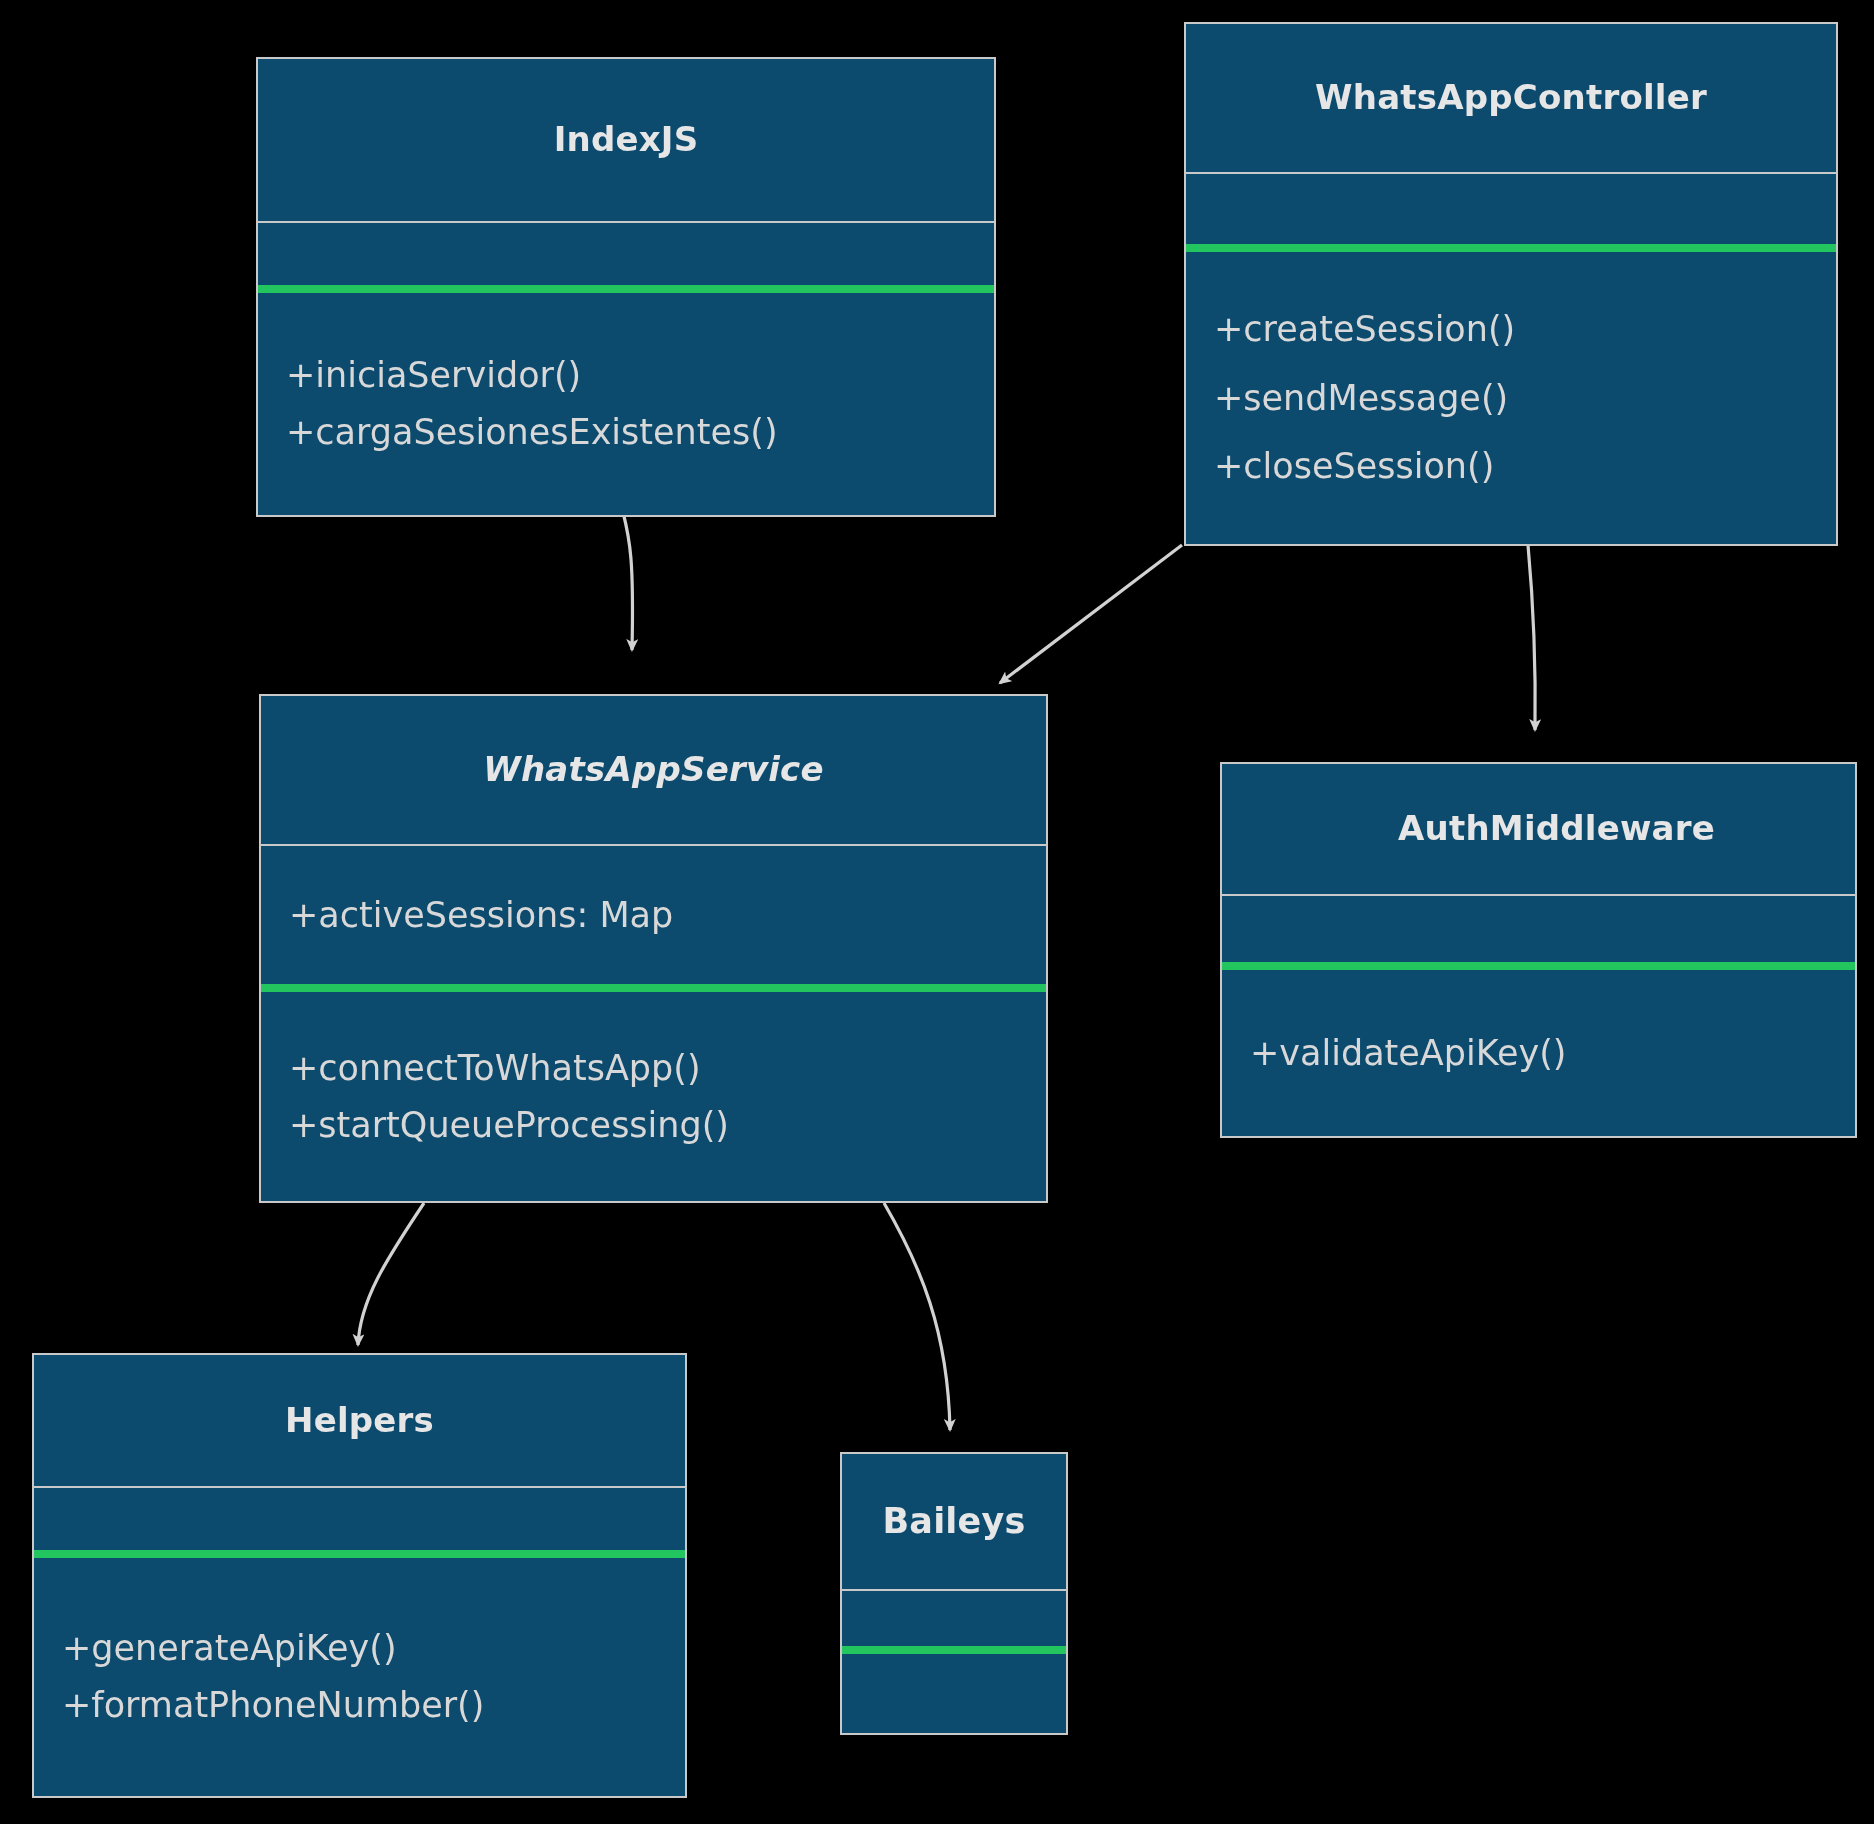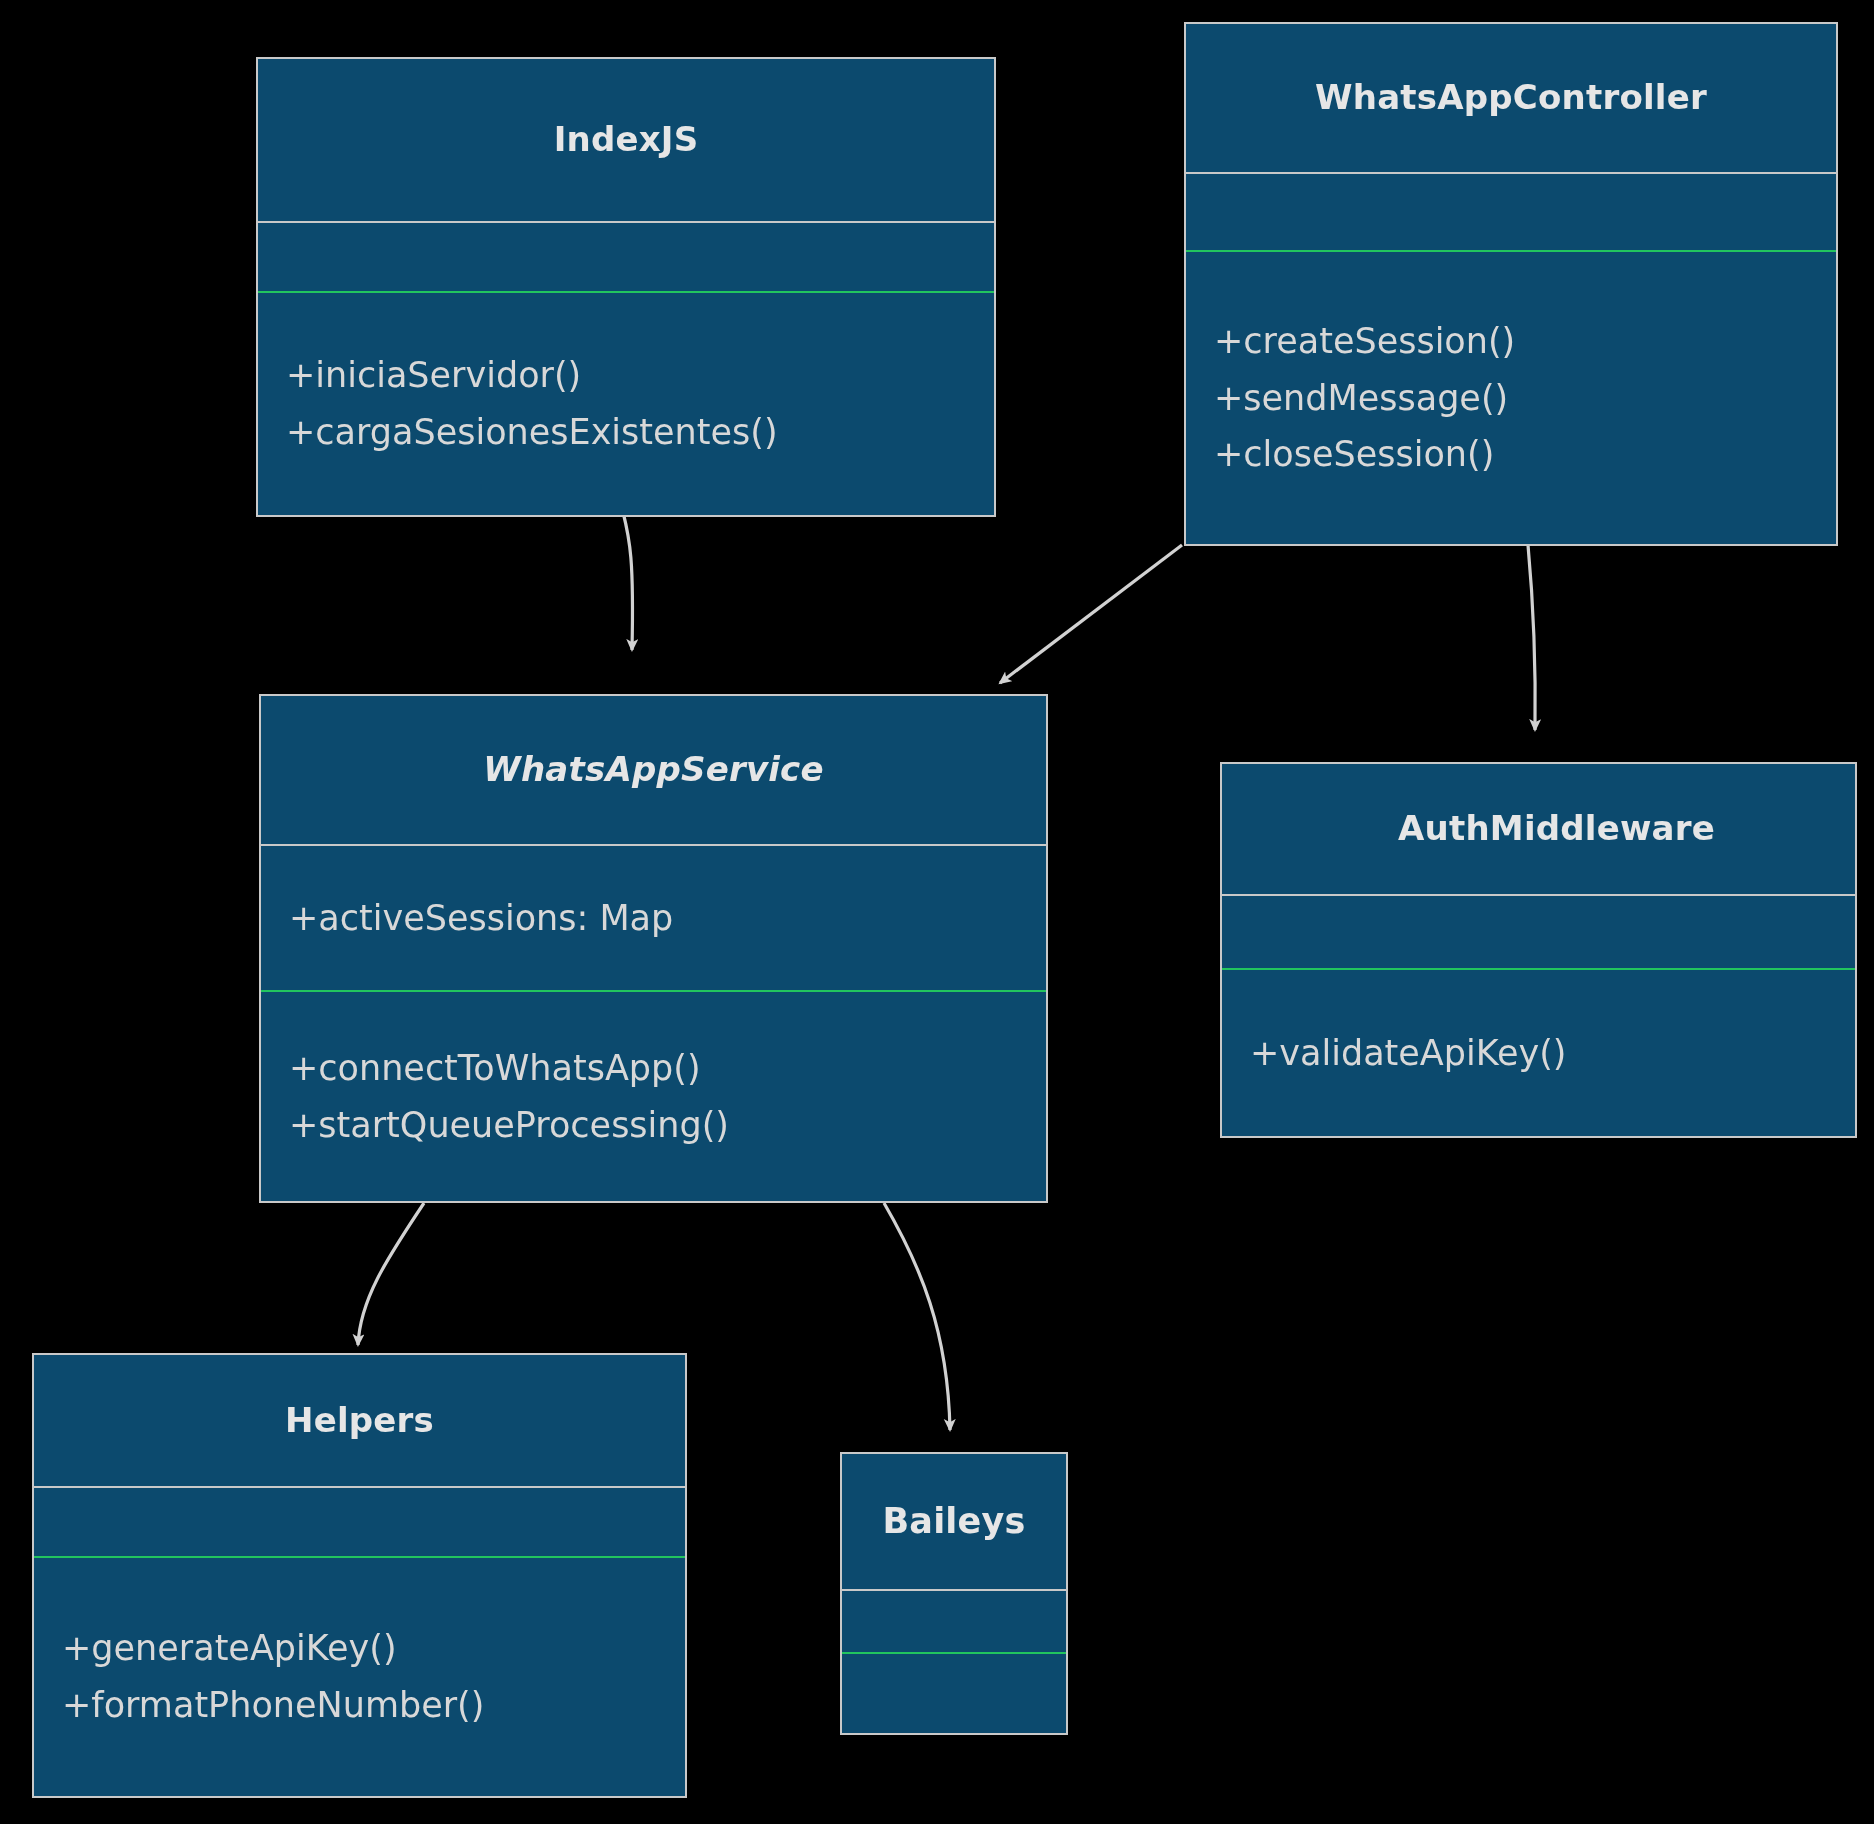--- a/index.html
+++ b/index.html
@@ -24,21 +24,21 @@
     flex-direction:column;
     justify-content:center;
     overflow:hidden;
   }
   .comp-title{
     align-items:center;
     justify-content:center;
     border-bottom:2px solid #c9c9c9;
   }
   .comp-attrs{
-    border-bottom:2px solid #22c55e;
+    border-bottom:8px solid #22c55e;
     justify-content:center;
     padding-left:28px;
   }
   .comp-methods{
     justify-content:center;
     padding-left:28px;
   }
   .cls-name{
     color:#e6e6e6;
     font-weight:bold;
@@ -87,21 +87,21 @@
       <div class="member">+iniciaServidor()</div>
       <div class="member">+cargaSesionesExistentes()</div>
     </div>
   </div>
 
   <div class="uml-class" style="left:1184px;top:22px;width:654px;height:524px;">
     <div class="compartment comp-title" style="height:150px;">
       <div class="cls-name">WhatsAppController</div>
     </div>
     <div class="compartment comp-attrs" style="height:78px;"></div>
-    <div class="compartment comp-methods" style="flex:1;">
+    <div class="compartment comp-methods" style="flex:1;gap:12px;">
       <div class="member">+createSession()</div>
       <div class="member">+sendMessage()</div>
       <div class="member">+closeSession()</div>
     </div>
   </div>
 
   <div class="uml-class" style="left:259px;top:694px;width:789px;height:509px;">
     <div class="compartment comp-title" style="height:150px;font-style:italic;">
       <div class="cls-name">WhatsAppService</div>
     </div>

